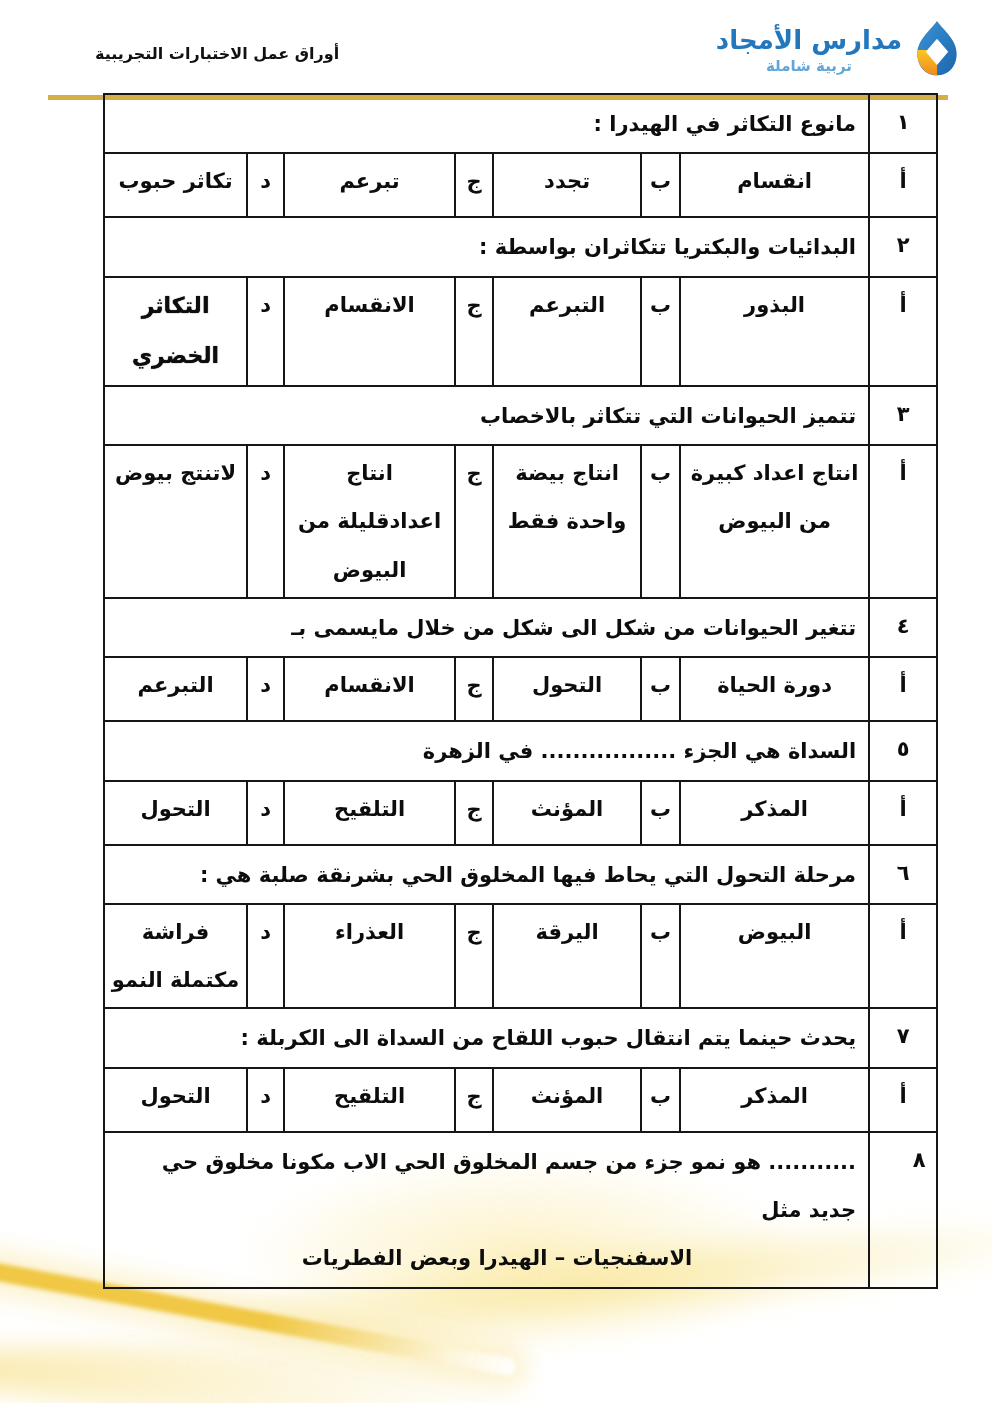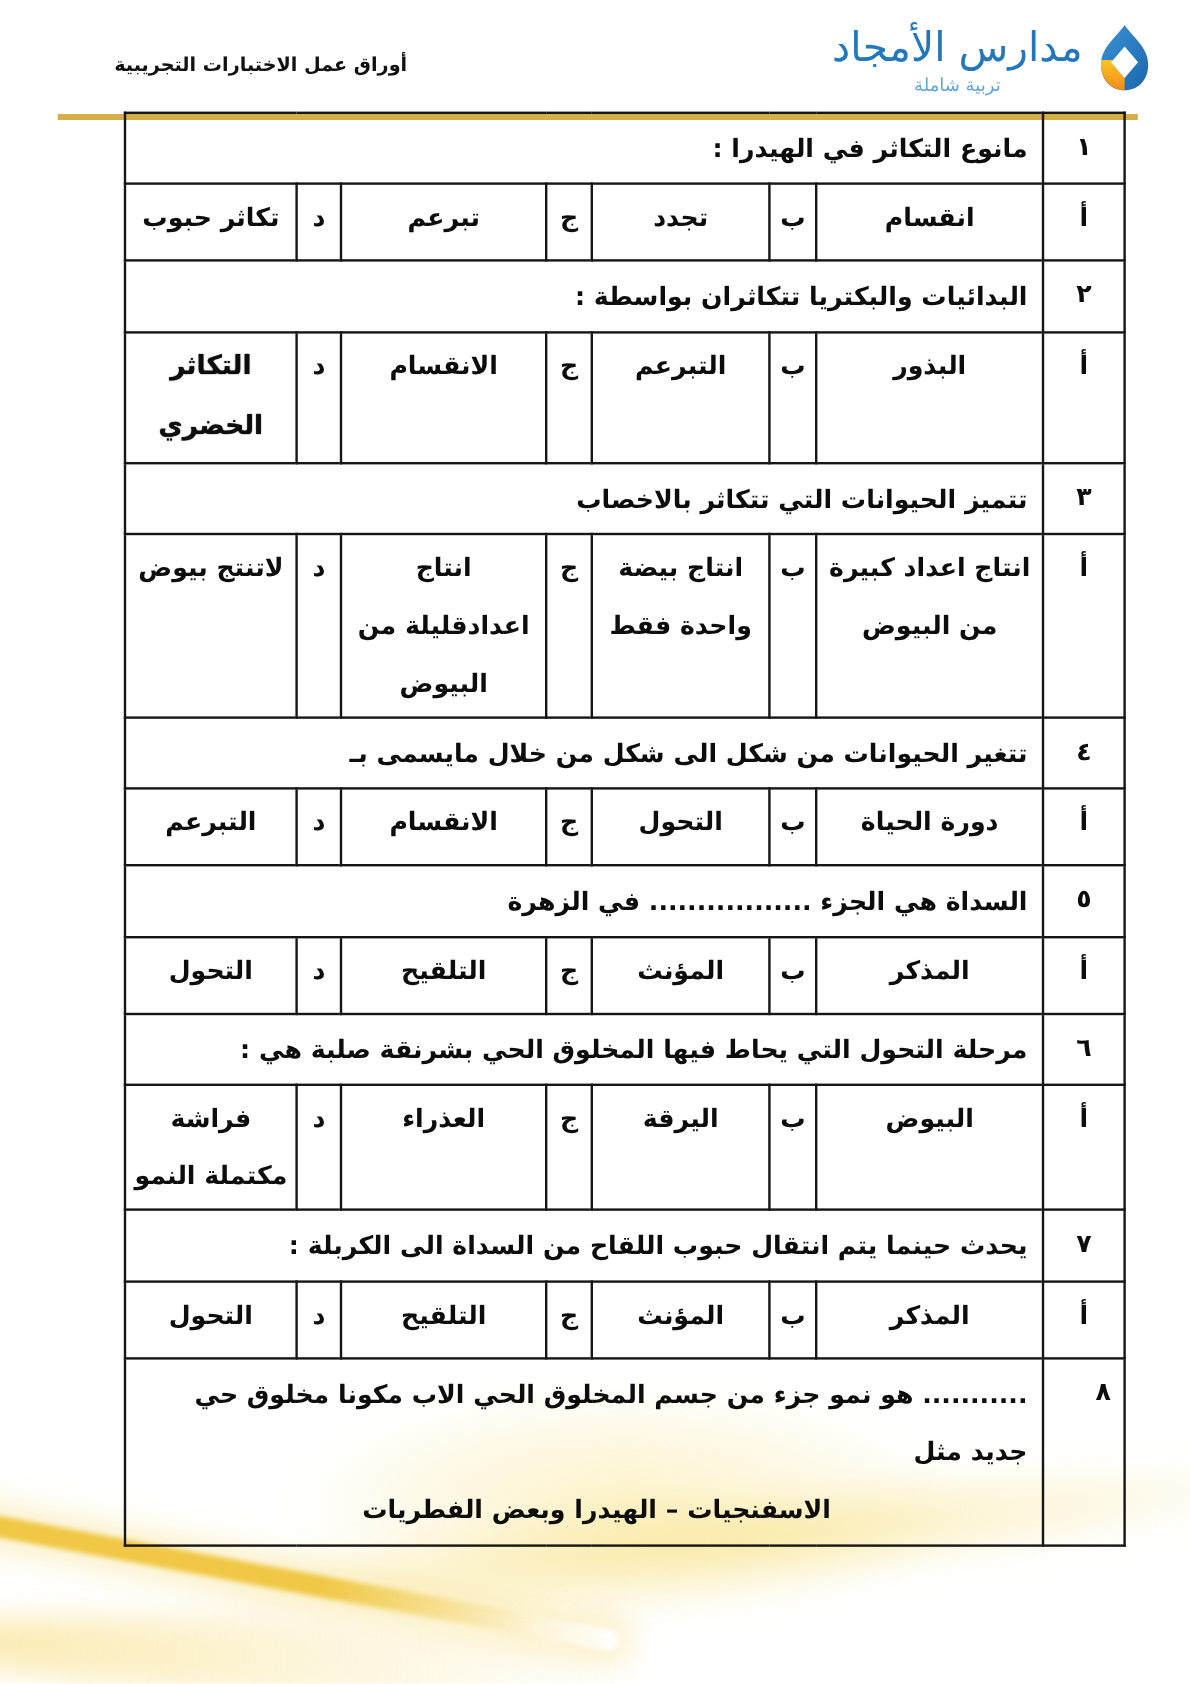--- a/index.html
+++ b/index.html
@@ -40,22 +40,22 @@
   .page-title{
     position:absolute;left:95px;top:44px;
     font-size:16px;font-weight:bold;color:#111;
     white-space:nowrap;
   }
   .logo{
     position:absolute;top:18px;right:26px;
     display:flex;flex-direction:row;align-items:center;gap:6px;
   }
   .logo-text{display:flex;flex-direction:column;align-items:center;}
-  .logo-name{font-size:34px;font-weight:normal;color:var(--logo-blue,#2277BD);line-height:1.2;}
-  .logo-tagline{font-size:15px;color:var(--logo-light-blue,#61A6D6);line-height:1.2;margin-top:1px;}
+  .logo-name{font-size:26px;font-weight:bold;color:var(--logo-blue,#2277BD);line-height:1.2;}
+  .logo-tagline{font-size:15px;color:var(--logo-light-blue,#61A6D6);line-height:1.2;margin-top:1px;font-weight:bold;}
   .logo-mark{width:58px;height:64px;flex:0 0 auto;}
   
   .gold-rule{
     position:absolute;left:48px;top:95px;width:900px;height:5px;
     background:var(--gold-rule,#D6AE47);z-index:0;
   }
   
   table.questions{
     position:absolute;top:93px;left:103px;width:833px;
     border-collapse:collapse;table-layout:fixed;

